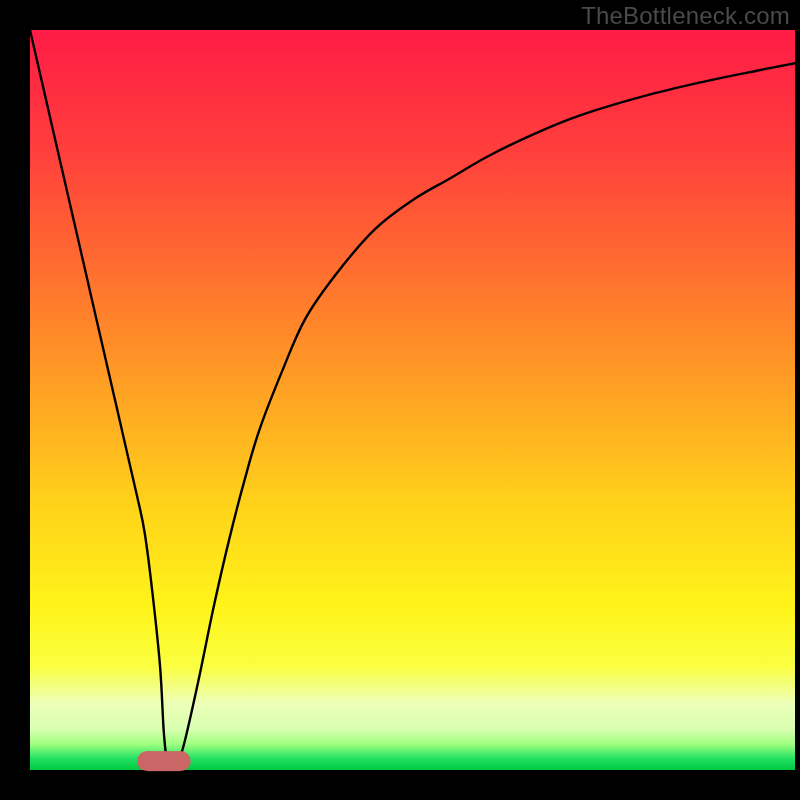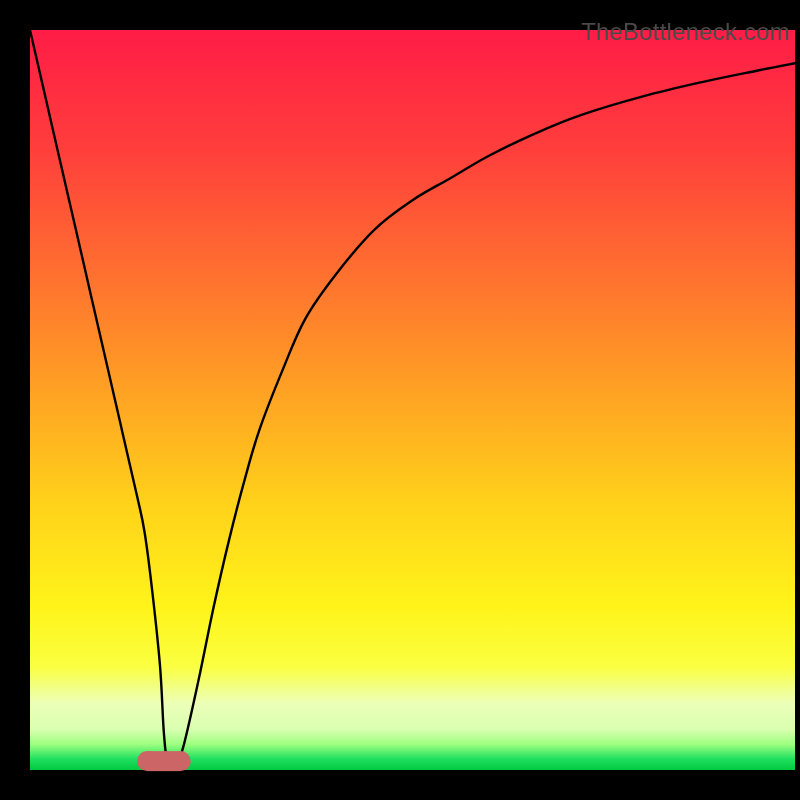--- a/index.html
+++ b/index.html
@@ -11,21 +11,21 @@
     overflow: hidden;
   }
   .frame {
     position: relative;
     width: 800px;
     height: 800px;
     background: #000;
   }
   .watermark {
     position: absolute;
-    top: 18px;
+    top: 2px;
     right: 10px;
     font-family: Arial, Helvetica, sans-serif;
     font-size: 24px;
     font-weight: 500;
     color: #4a4a4a;
     letter-spacing: 0.2px;
     z-index: 10;
     user-select: none;
   }
   svg {

